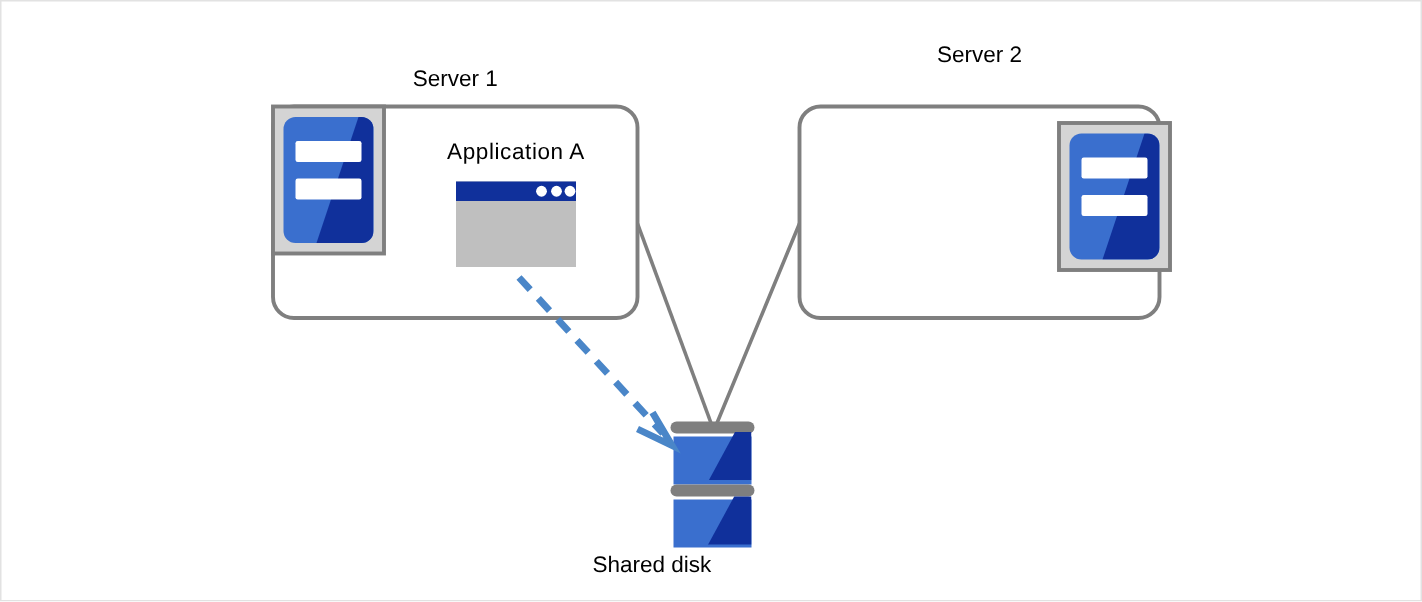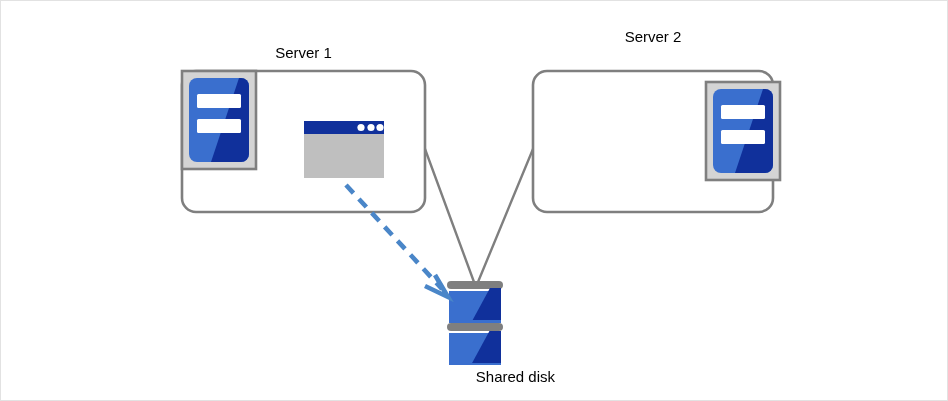--- a/index.html
+++ b/index.html
@@ -30,21 +30,21 @@
     position: absolute;
     color: #000000;
     font-size: 15px;
     font-family: "Liberation Sans", sans-serif;
     white-space: nowrap;
     line-height: 1;
   }
   #server1-title { left: 181px; top: 44px; width: 243px; text-align: center; }
   #server2-title { left: 532px; top: 28px; width: 240px; text-align: center; }
   #app-title     { left: 263px; top: 93px;  width: 160px; text-align: center; letter-spacing: 0.4px; }
-  #disk-title    { left: 394px; top: 368px; width: 160px; text-align: right; }
+  #disk-title    { left: 394px; top: 368px; width: 160px; text-align: left; }
 </style>
 </head>
 <body>
 
 <div id="canvas">
 
   <svg class="svg-layer" viewBox="0 0 948 401">
     <defs>
       <clipPath id="clip-srv1-icon">
         <rect x="188" y="77" width="60" height="84" rx="8"></rect>
@@ -112,16 +112,17 @@
     <g>
       <line x1="345" y1="184" x2="441" y2="288" stroke="#4a86c8" stroke-width="4.6" stroke-dasharray="11 8" stroke-linecap="butt"></line>
       <polyline points="424,285 447,296 434,274" fill="none" stroke="#4a86c8" stroke-width="4.6" stroke-linejoin="miter" stroke-linecap="butt"></polyline>
     </g>
   </svg>
 
   <div class="label" id="server1-title">Server 1</div>
 
   <div class="label" id="server2-title">Server 2</div>
 
+  <div class="label" id="app-title">Application A</div>
 
   <div class="label" id="disk-title">Shared disk</div>
 
 </div>
 
 </body></html>

